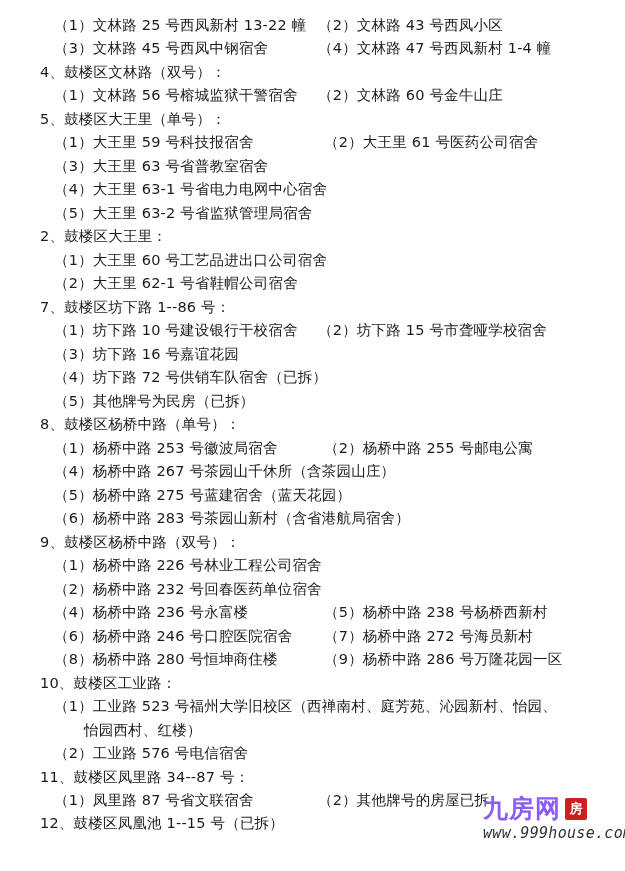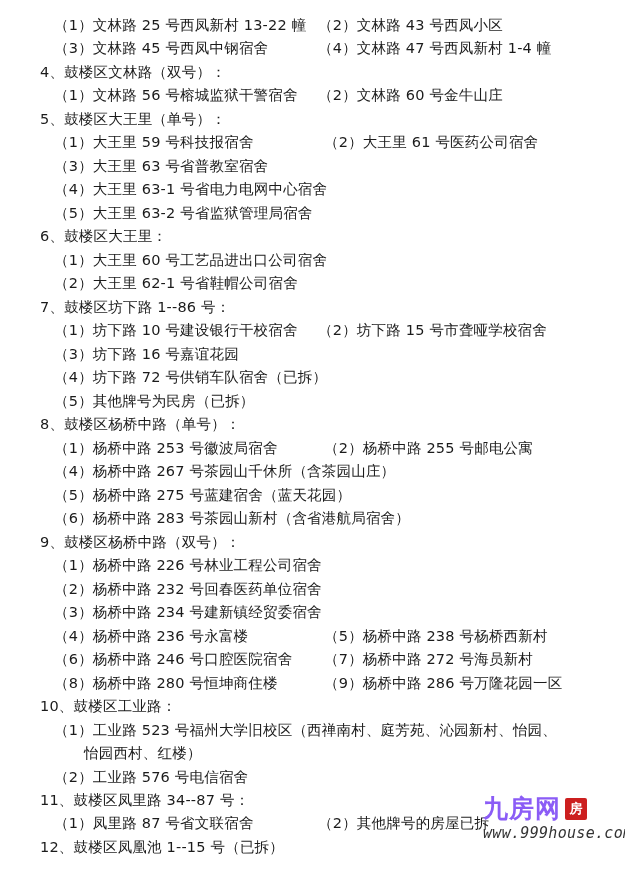--- a/index.html
+++ b/index.html
@@ -108,37 +108,36 @@
   <div class="doc-body" id="doc-body">
       <div class="line lv-item two-col"><span>（1）文林路 25 号西凤新村 13-22 幢</span><span class="col-b">（2）文林路 43 号西凤小区</span></div>
       <div class="line lv-item two-col"><span>（3）文林路 45 号西凤中钢宿舍</span><span class="col-b">（4）文林路 47 号西凤新村 1-4 幢</span></div>
       <div class="line lv-head"><span>4、鼓楼区文林路（双号）：</span></div>
       <div class="line lv-item two-col"><span>（1）文林路 56 号榕城监狱干警宿舍</span><span class="col-b">（2）文林路 60 号金牛山庄</span></div>
       <div class="line lv-head"><span>5、鼓楼区大王里（单号）：</span></div>
       <div class="line lv-item two-col"><span>（1）大王里 59 号科技报宿舍</span><span class="col-b far">（2）大王里 61 号医药公司宿舍</span></div>
       <div class="line lv-item"><span>（3）大王里 63 号省普教室宿舍</span></div>
       <div class="line lv-item"><span>（4）大王里 63-1 号省电力电网中心宿舍</span></div>
       <div class="line lv-item"><span>（5）大王里 63-2 号省监狱管理局宿舍</span></div>
-      <div class="line lv-head"><span>6、鼓楼区大王里：</span></div>
+      <div class="line lv-head"><span>2、鼓楼区大王里：</span></div>
       <div class="line lv-item"><span>（1）大王里 60 号工艺品进出口公司宿舍</span></div>
       <div class="line lv-item"><span>（2）大王里 62-1 号省鞋帽公司宿舍</span></div>
       <div class="line lv-head"><span>7、鼓楼区坊下路 1--86 号：</span></div>
       <div class="line lv-item two-col"><span>（1）坊下路 10 号建设银行干校宿舍</span><span class="col-b">（2）坊下路 15 号市聋哑学校宿舍</span></div>
       <div class="line lv-item"><span>（3）坊下路 16 号嘉谊花园</span></div>
       <div class="line lv-item"><span>（4）坊下路 72 号供销车队宿舍（已拆）</span></div>
       <div class="line lv-item"><span>（5）其他牌号为民房（已拆）</span></div>
       <div class="line lv-head"><span>8、鼓楼区杨桥中路（单号）：</span></div>
       <div class="line lv-item two-col"><span>（1）杨桥中路 253 号徽波局宿舍</span><span class="col-b far">（2）杨桥中路 255 号邮电公寓</span></div>
       <div class="line lv-item"><span>（4）杨桥中路 267 号茶园山千休所（含茶园山庄）</span></div>
       <div class="line lv-item"><span>（5）杨桥中路 275 号蓝建宿舍（蓝天花园）</span></div>
       <div class="line lv-item"><span>（6）杨桥中路 283 号茶园山新村（含省港航局宿舍）</span></div>
       <div class="line lv-head"><span>9、鼓楼区杨桥中路（双号）：</span></div>
       <div class="line lv-item"><span>（1）杨桥中路 226 号林业工程公司宿舍</span></div>
       <div class="line lv-item"><span>（2）杨桥中路 232 号回春医药单位宿舍</span></div>
-      <div class="line lv-item"><span>（3）杨桥中路 234 号建新镇经贸委宿舍</span></div>
       <div class="line lv-item two-col"><span>（4）杨桥中路 236 号永富楼</span><span class="col-b far">（5）杨桥中路 238 号杨桥西新村</span></div>
       <div class="line lv-item two-col"><span>（6）杨桥中路 246 号口腔医院宿舍</span><span class="col-b far">（7）杨桥中路 272 号海员新村</span></div>
       <div class="line lv-item two-col"><span>（8）杨桥中路 280 号恒坤商住楼</span><span class="col-b far">（9）杨桥中路 286 号万隆花园一区</span></div>
       <div class="line lv-head"><span>10、鼓楼区工业路：</span></div>
       <div class="line lv-item"><span>（1）工业路 523 号福州大学旧校区（西禅南村、庭芳苑、沁园新村、怡园、</span></div>
       <div class="line lv-cont"><span>怡园西村、红楼）</span></div>
       <div class="line lv-item"><span>（2）工业路 576 号电信宿舍</span></div>
       <div class="line lv-head"><span>11、鼓楼区凤里路 34--87 号：</span></div>
       <div class="line lv-item two-col"><span>（1）凤里路 87 号省文联宿舍</span><span class="col-b">（2）其他牌号的房屋已拆</span></div>
       <div class="line lv-head"><span>12、鼓楼区凤凰池 1--15 号（已拆）</span></div>

